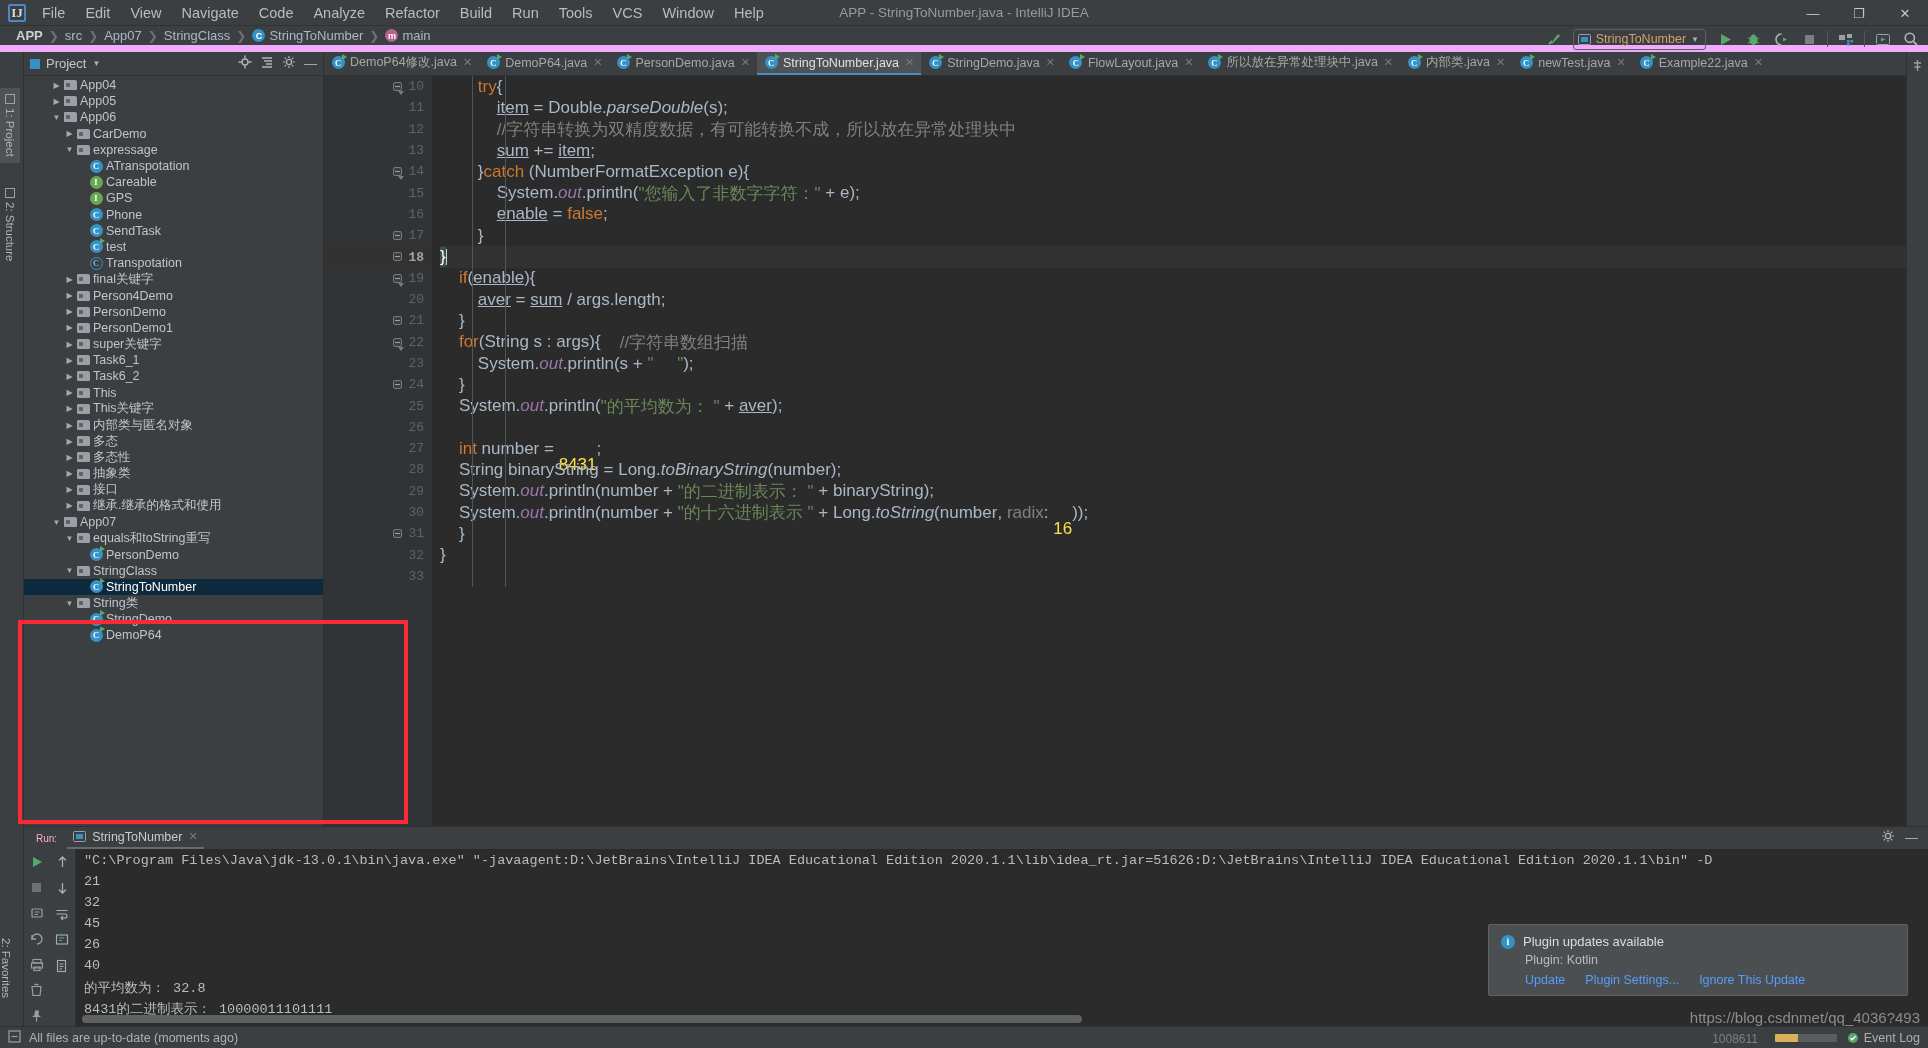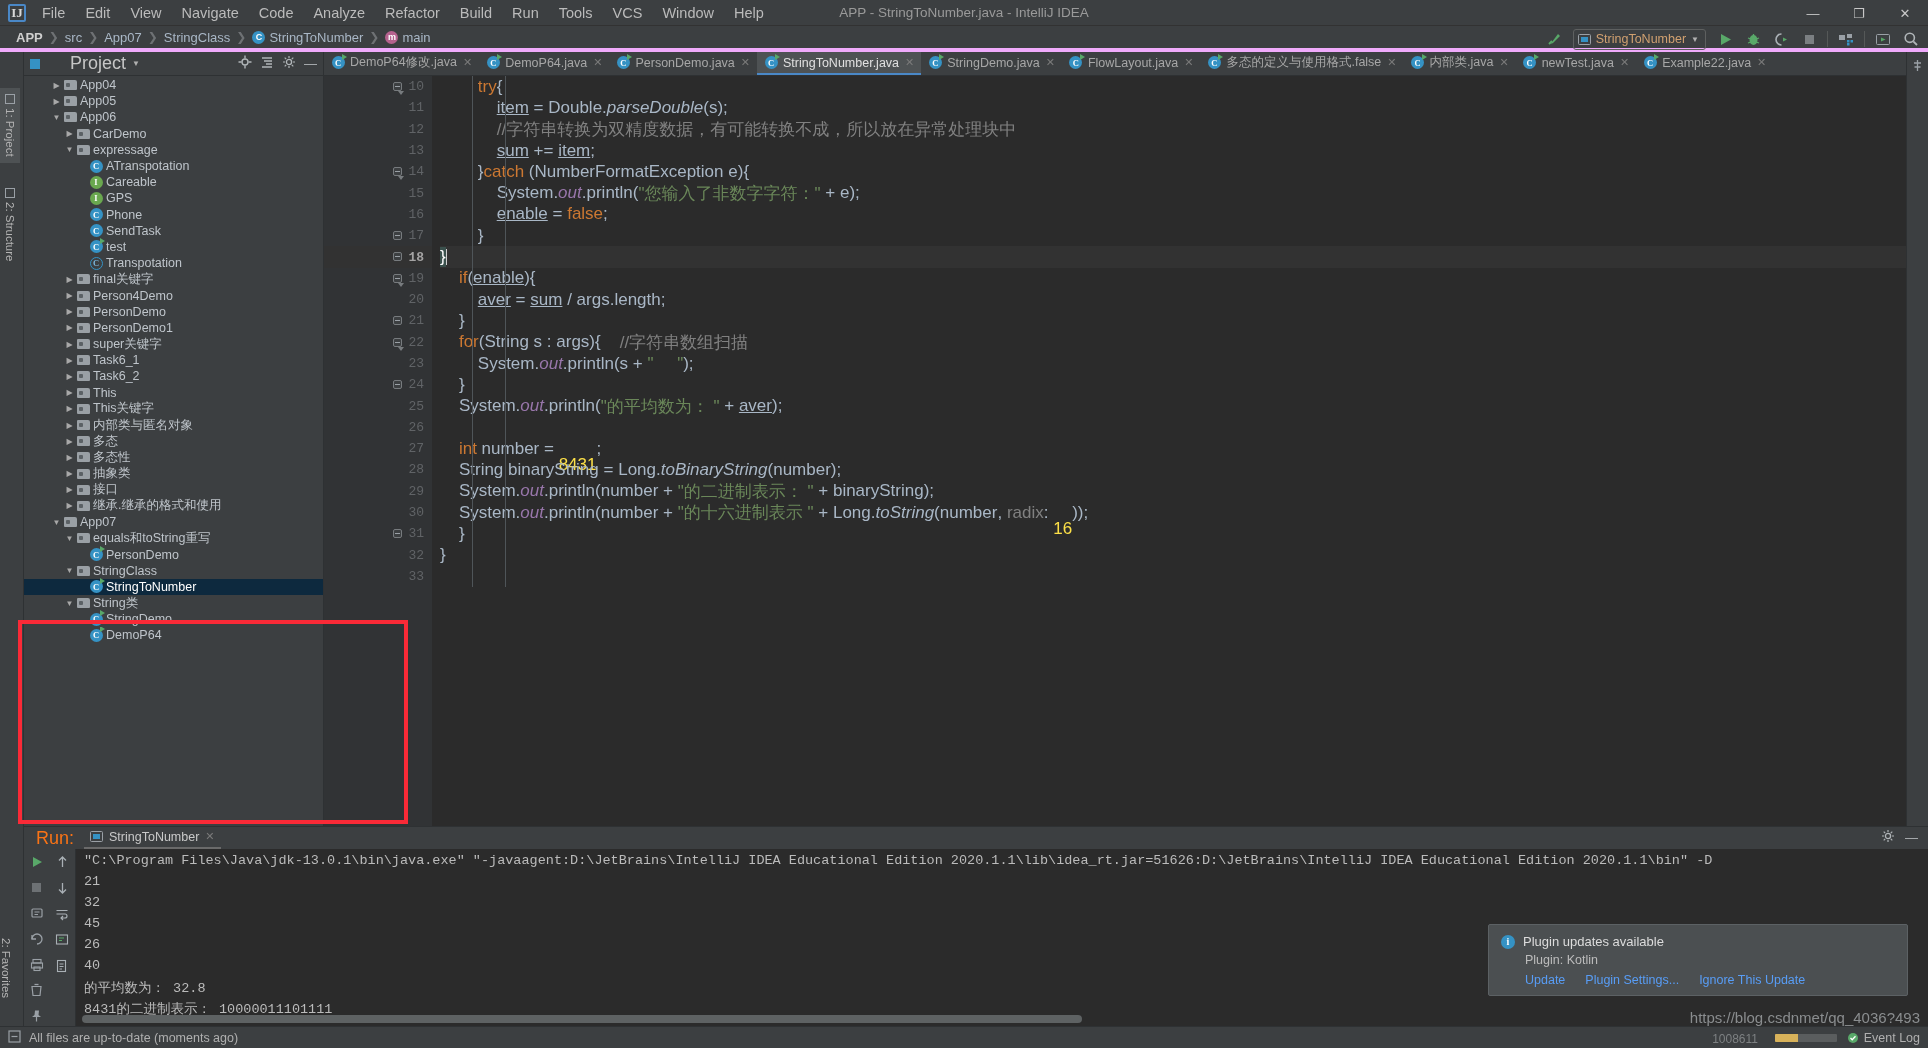--- a/index.html
+++ b/index.html
@@ -38,21 +38,21 @@
     display: flex; align-items: center;
   }
   .win-btn {
     width: 46px; height: 26px; display: flex; align-items: center;
     justify-content: center; font-size: 13px; color: #c8c8c8;
   }
 
   
   .navbar {
     height: 26px; background: #3c3f41; display: flex; align-items: center;
-    border-bottom: 4px solid #f0abfc; position: relative;
+    border-bottom: 7px solid #f0abfc; position: relative;
   }
   .crumbs { display: flex; align-items: center; padding-left: 12px; gap: 0; }
   .crumb {
     font-size: 13px; color: #a9b7c6; padding: 1px 4px;
     display: flex; align-items: center; gap: 4px; white-space: nowrap;
   }
   .crumb.bold { font-weight: bold; color: #cfcfcf; }
   .crumb-sep { color: #6e7174; font-size: 12px; padding: 0 2px; }
   .ico-class, .ico-method {
     width: 13px; height: 13px; border-radius: 50%;
@@ -96,21 +96,21 @@
 
   
   .proj {
     width: 300px; background: #3c3f41; display: flex; flex-direction: column;
     border-right: 1px solid #2e3133; flex-shrink: 0;
   }
   .proj-head {
     height: 24px; display: flex; align-items: center; padding: 0 6px;
     border-bottom: 1px solid #2e3133; gap: 6px;
   }
-  .proj-title { font-size: 18px; color: #c6c6c6; margin-left: 24px; }
+  .proj-title { font-size: 13px; color: #c6c6c6; }
   .proj-head-icons { margin-left: auto; display: flex; gap: 8px; align-items: center; }
   .tree { flex: 1; overflow: hidden; padding-top: 1px; font-size: 12.5px; }
   .trow {
     height: 16.2px; display: flex; align-items: center;
     white-space: nowrap; padding-right: 4px;
   }
   .trow.sel { background: #0d293e; }
   .tw { width: 13px; display: flex; align-items: center; justify-content: center;
         font-size: 8px; color: #a8a8a8; flex-shrink: 0; }
   .tlabel { color: #bfc5cb; padding-left: 3px; }
@@ -196,21 +196,21 @@
   
   .runpanel {
     position: absolute; left: 24px; right: 0; bottom: 22px; height: 200px;
     background: #3c3f41; border-top: 1px solid #2e3133;
     display: flex; flex-direction: column;
   }
   .run-head {
     height: 22px; display: flex; align-items: center; padding-left: 12px;
     gap: 10px; position: relative;
   }
-  .run-label { font-size: 18px; color: #f97316; }
+  .run-label { font-size: 10px; color: #f9a8d4; }
   .run-tab {
     display: flex; align-items: center; gap: 6px; font-size: 12.5px;
     color: #c9c9c9; padding: 2px 6px 3px; border-bottom: 2px solid #6a6a6a;
   }
   .run-head-right { margin-left: auto; display: flex; align-items: center; gap: 10px; padding-right: 10px; }
   .run-main { flex: 1; display: flex; min-height: 0; }
   .run-side {
     width: 52px; flex-shrink: 0; display: flex;
     border-right: 1px solid #2e3133;
   }
@@ -731,21 +731,21 @@
             <span class="runmark"></span>
           </span>
           <span>FlowLayout.java</span>
           <span class="x">✕</span>
         </div>
         <div class="etab">
           <span class="ic">
             <span class="badge-c">C</span>
             <span class="runmark"></span>
           </span>
-          <span>多态的定义与使用格式.false</span>
+          <span>所以放在异常处理块中.java</span>
           <span class="x">✕</span>
         </div>
         <div class="etab">
           <span class="ic">
             <span class="badge-c">C</span>
             <span class="runmark"></span>
           </span>
           <span>内部类.java</span>
           <span class="x">✕</span>
         </div>

